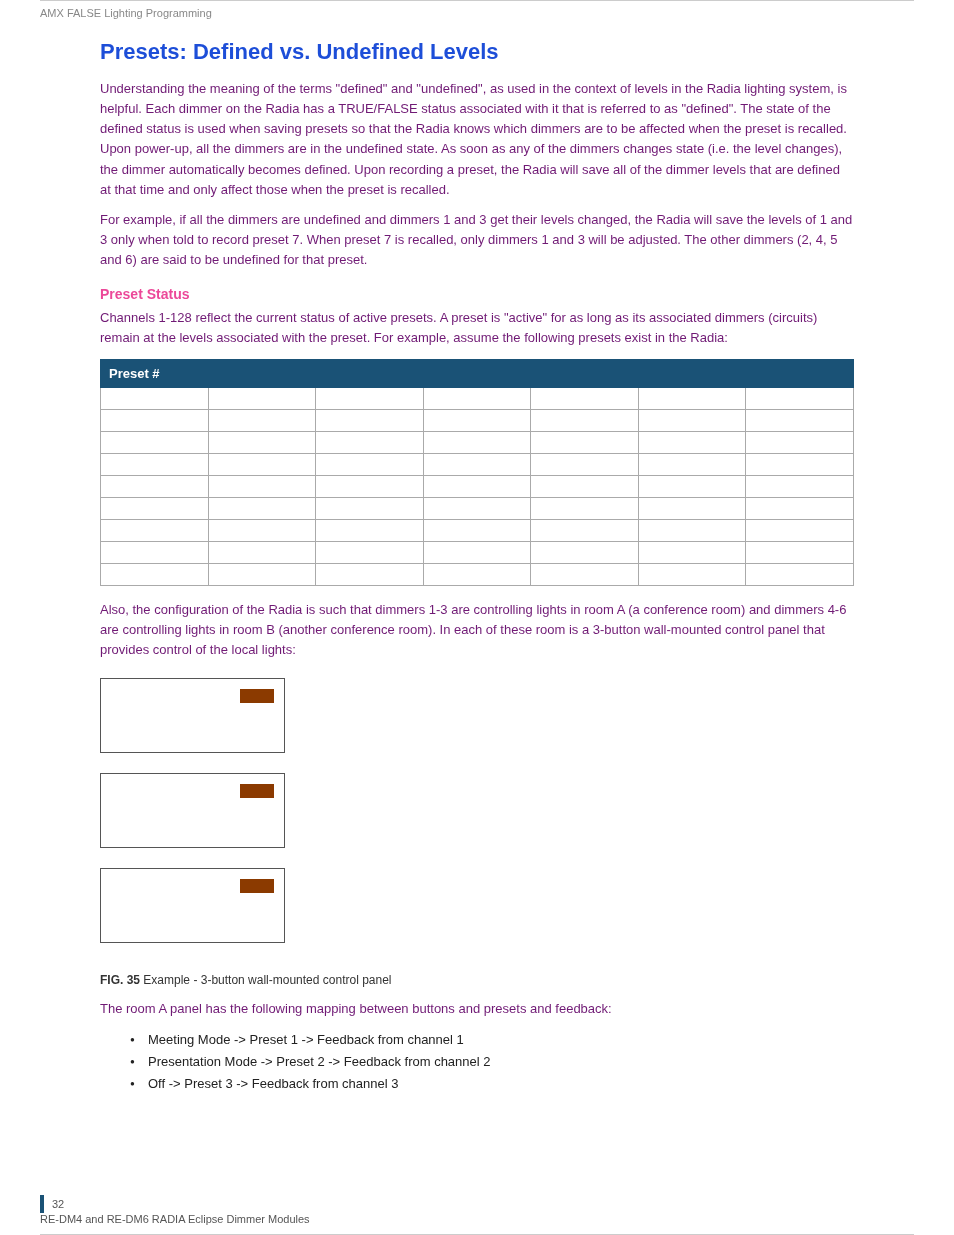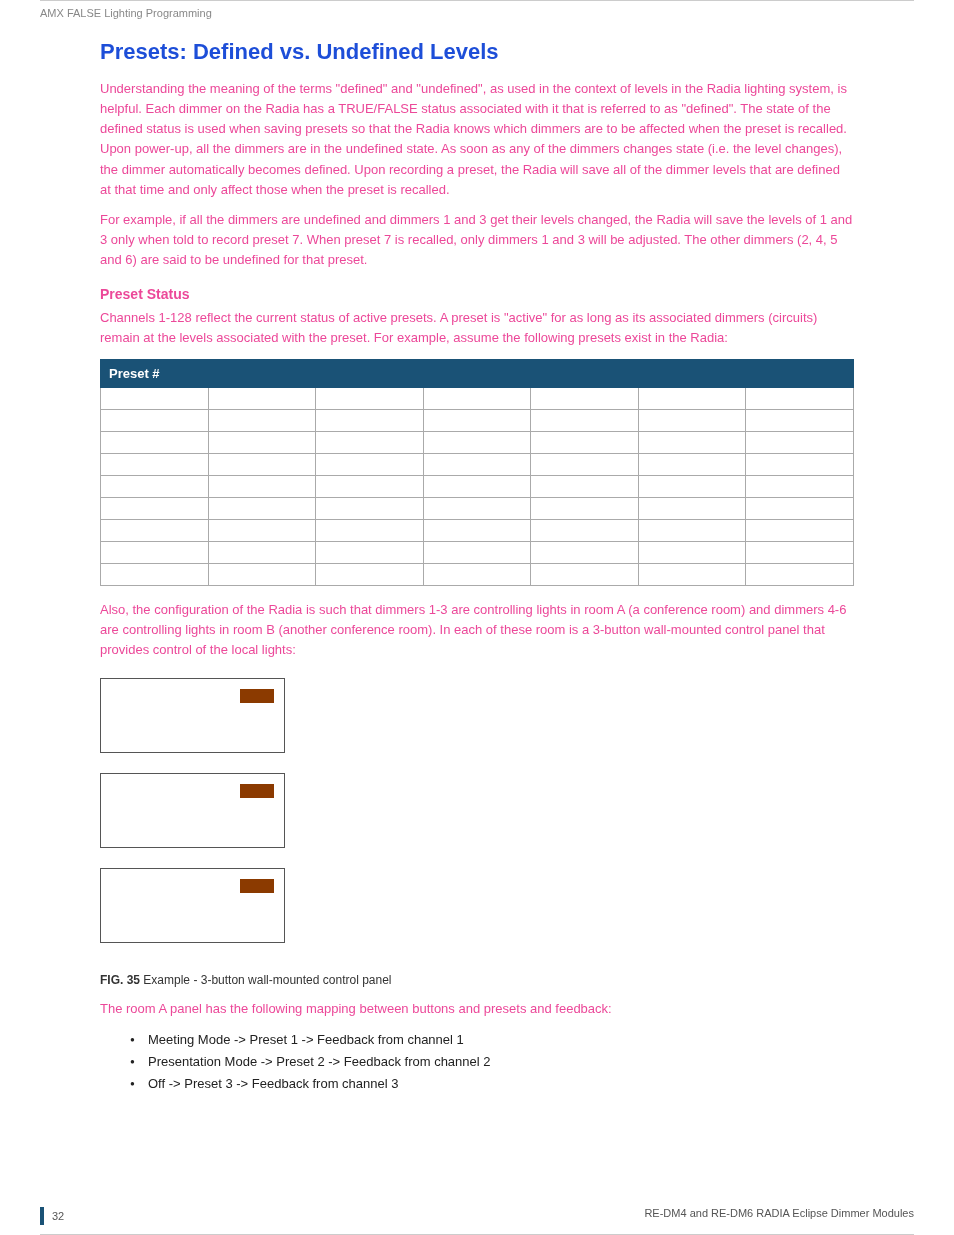--- a/index.html
+++ b/index.html
@@ -31,21 +31,21 @@
     }
     .page-title {
       font-size: 22px;
       font-weight: bold;
       color: #1d4ed8;
       margin-bottom: 14px;
     }
     .body-text {
       font-size: 13px;
       line-height: 1.55;
-      color: #ec4899;
+      color: #701a75;
       margin-bottom: 10px;
     }
     .section-heading {
       font-size: 14px;
       font-weight: bold;
       color: #ec4899;
       margin: 16px 0 6px 0;
     }
     
     .preset-table {
@@ -122,20 +122,21 @@
     .footer-bar {
       position: absolute;
       bottom: 10px;
       left: 0;
       right: 0;
       display: flex;
       justify-content: space-between;
       padding: 0 40px;
       font-size: 11px;
       color: #555;
+      flex-direction: column;
     }
     .page-number-box {
       display: flex;
       align-items: center;
       gap: 4px;
     }
     .page-num-accent {
       width: 4px;
       height: 18px;
       background: #1a5276;

